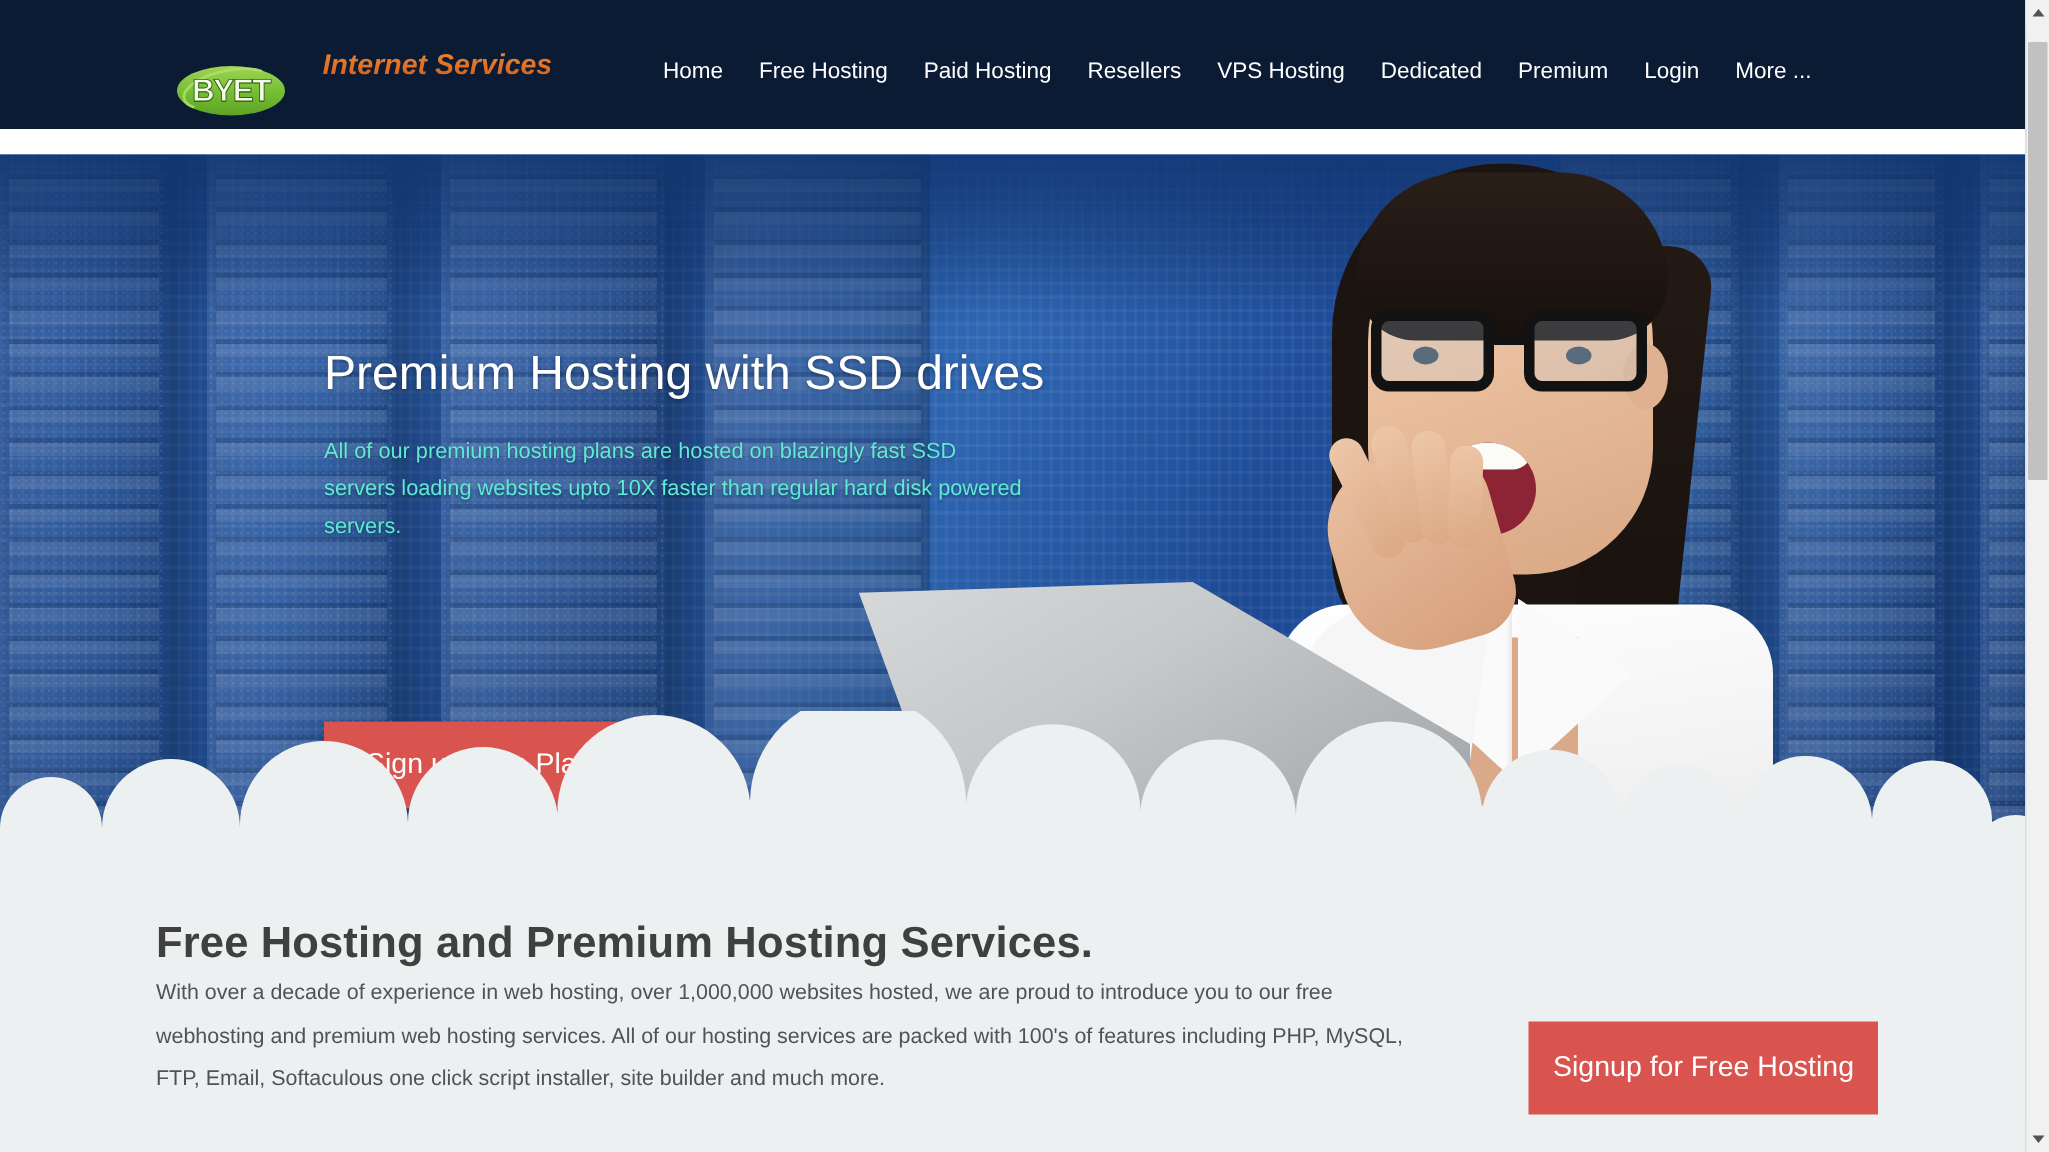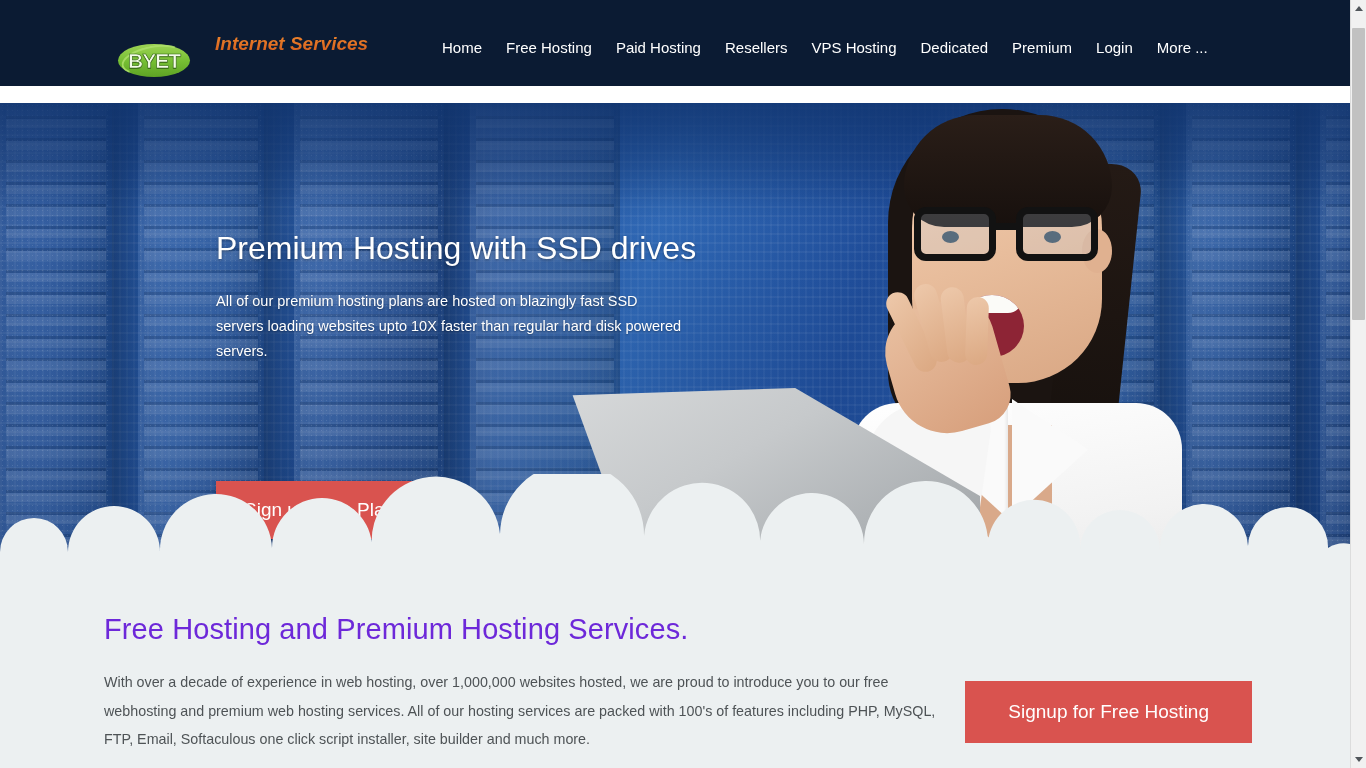--- a/index.html
+++ b/index.html
@@ -160,21 +160,21 @@
   }
   #hero-title {
     color:#ffffff;
     font-size:32px;
     font-weight:normal;
     line-height:1.2;
     text-shadow:0 1px 3px rgba(0,0,0,.35);
     margin-bottom:22px;
   }
   #hero-sub {
-    color:#ffffff;
+    color:#5eead4;
     font-size:14.5px;
     line-height:1.72;
     max-width:470px;
     text-shadow:0 1px 2px rgba(0,0,0,.35);
   }
   #hero-cta {
     position:absolute;
     left:216px; top:378px;
     z-index:12;
     display:inline-block;
@@ -358,40 +358,40 @@
     background:#ecf0f1;
     z-index:30;
   }
   #intro-inner {
     position:absolute;
     left:104px; top:45px;
     right:86px;
   }
   #intro-title {
     font-size:29px;
-    font-weight:normal;
-    color:#6d28d9;
-    margin-bottom:22px;
+    font-weight:bold;
+    color:#404040;
+    margin-bottom:2px;
     letter-spacing:.1px;
   }
   #intro-body {
     width:852px;
     font-size:14.3px;
     line-height:2.0;
     color:#4e5356;
   }
   #intro-cta {
     position:absolute;
     right:12px; top:68px;
     display:inline-block;
     background:#d9534f;
     color:#ffffff;
     font-size:19px;
     text-decoration:none;
-    padding:20px 43px;
+    padding:20px 16px;
     cursor:pointer;
     font-family:"Liberation Sans", sans-serif;
     white-space:nowrap;
   }
 
   #page-bottom-gap {
     position:absolute;
     left:0; top:735px;
     width:1350px; height:33px;
     background:#ffffff;

